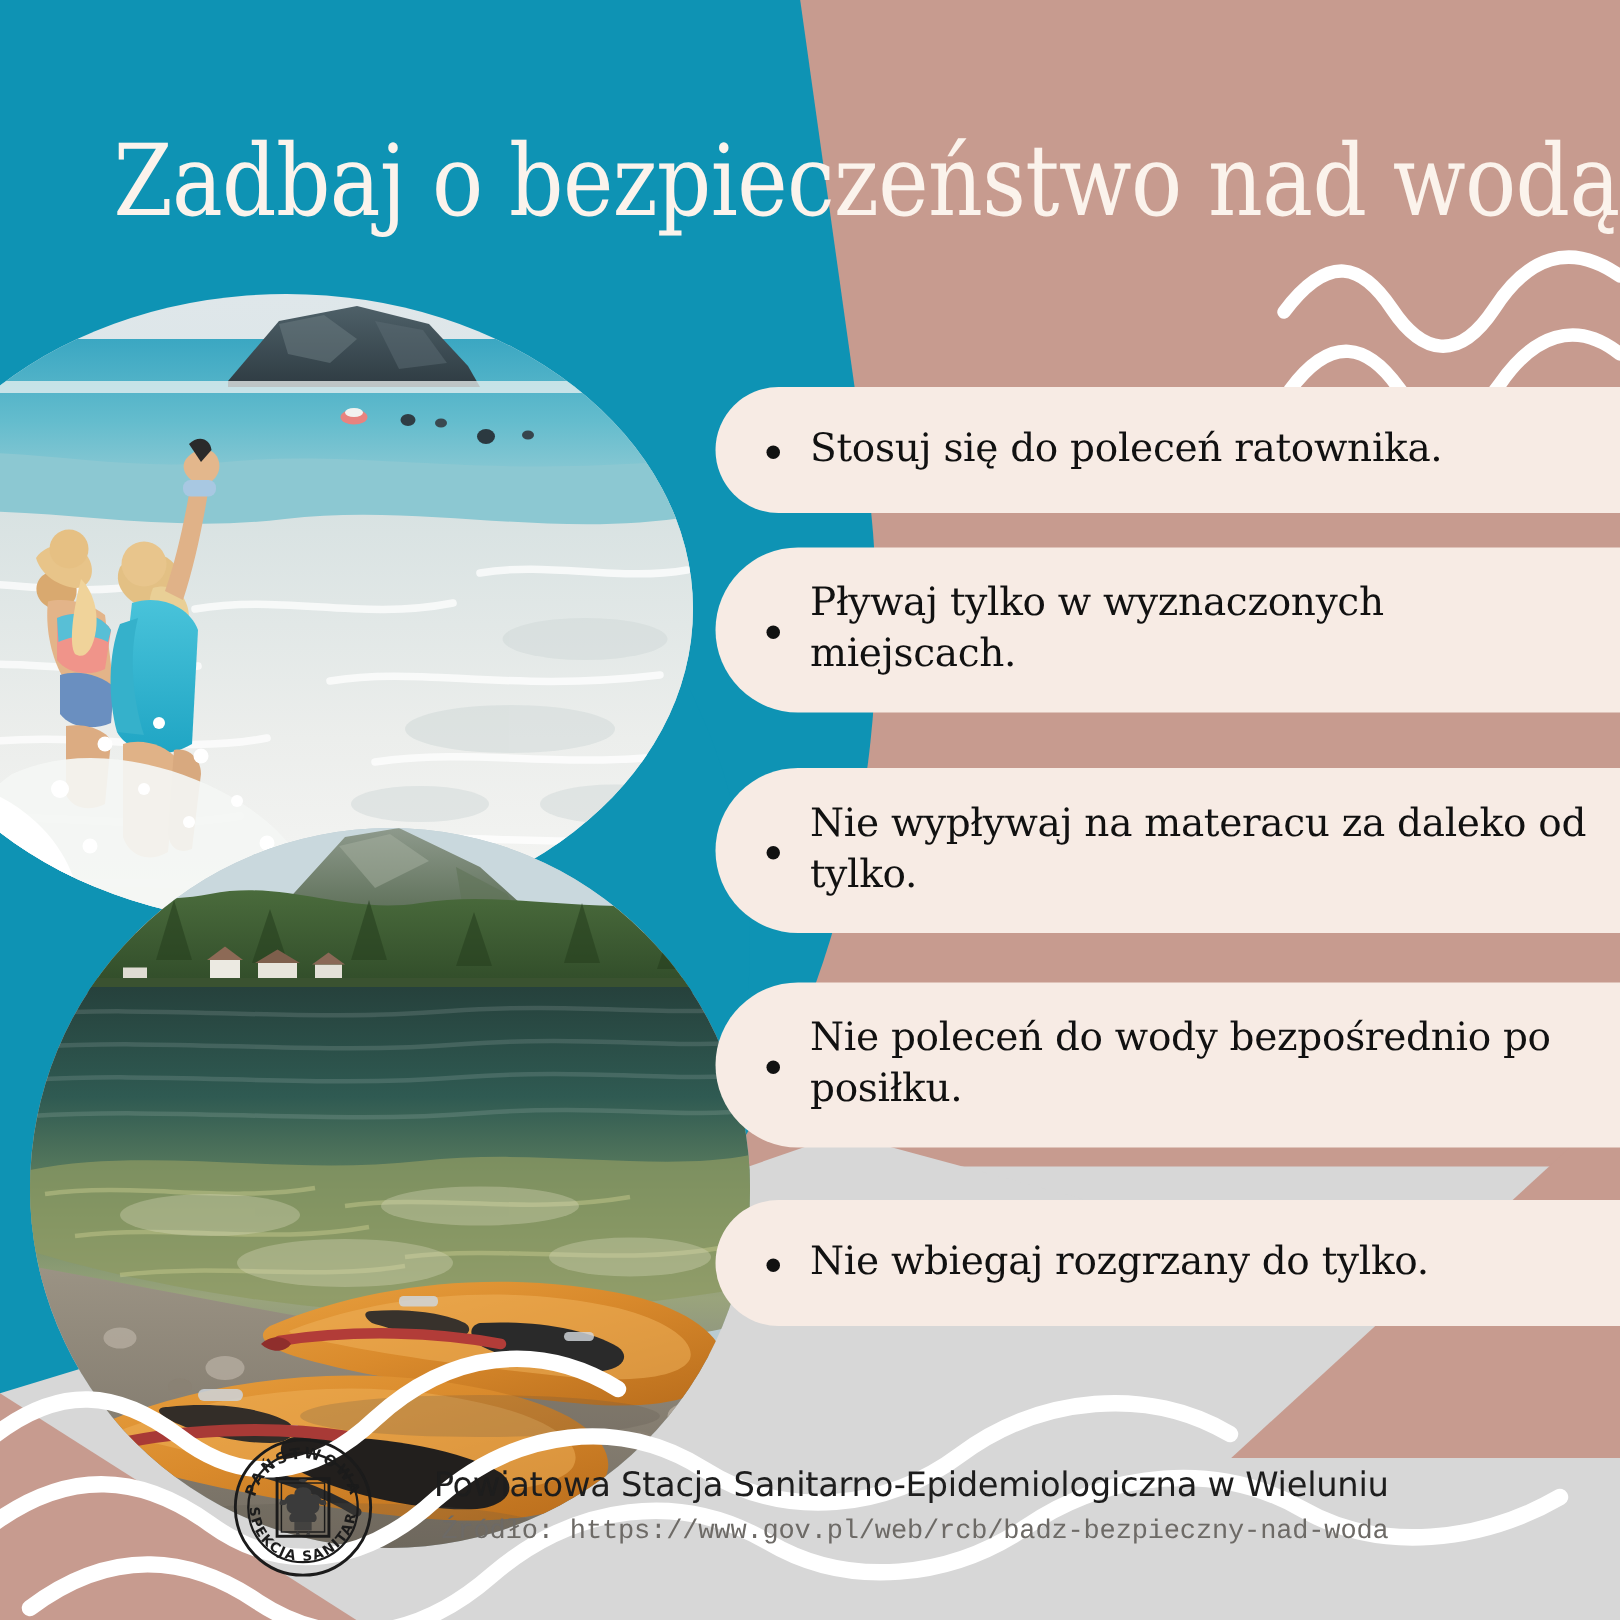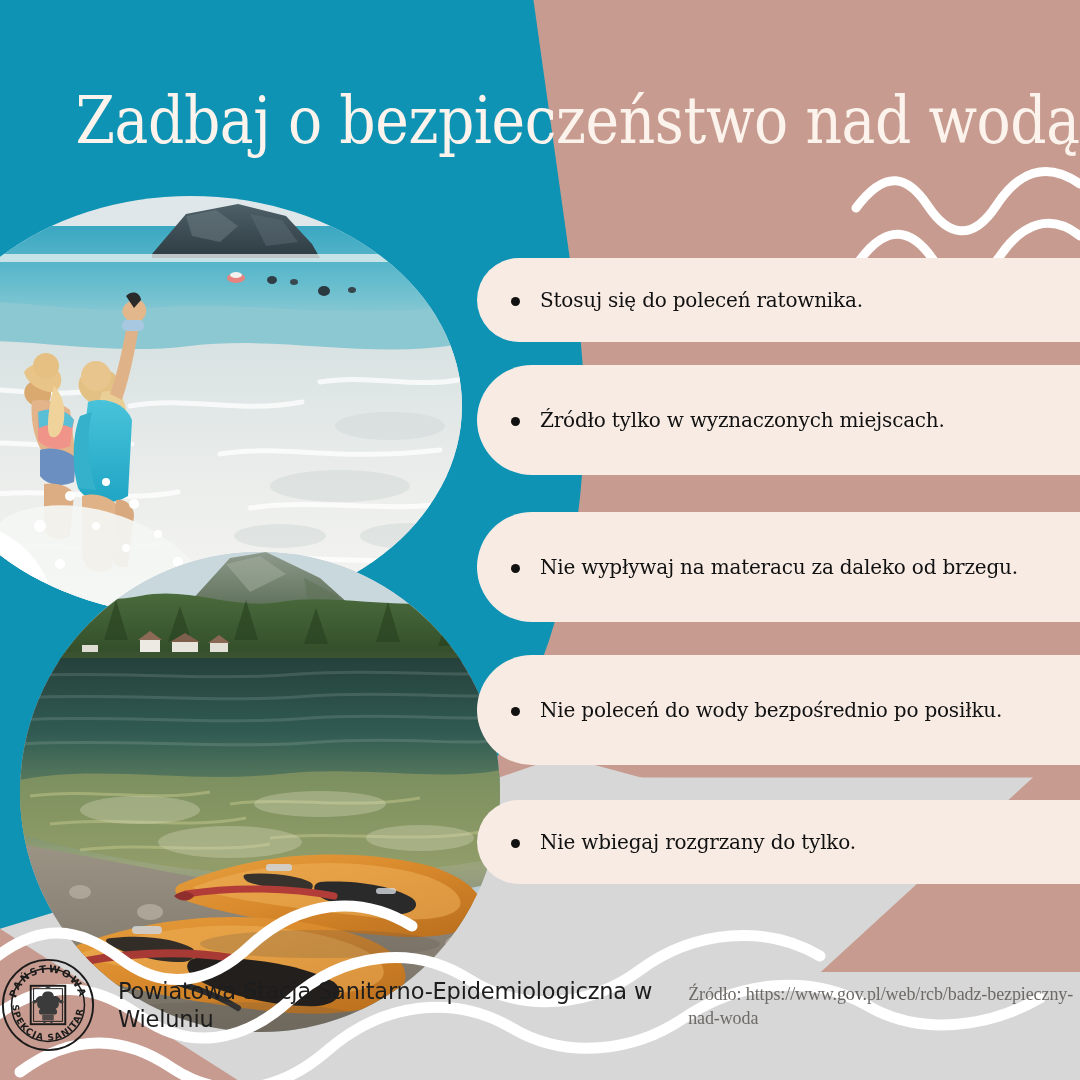--- a/index.html
+++ b/index.html
@@ -113,21 +113,21 @@
   }
   .tip-bullet{
     flex:0 0 auto;
     width:9px;height:9px;border-radius:50%;
     background:#111;
     margin-right:20px;
     margin-top:2px;
   }
   .tip-text{
     font-family:"DejaVu Serif", serif;
-    font-size:20px;
+    font-size:26px;
     color:#111;
     line-height:1.30;
     letter-spacing:-0.2px;
     font-weight:400;
   }
 
   #tip-1{top:258px;height:84px;}
   #tip-2{top:365px;height:110px;}
   #tip-3{top:512px;height:110px;}
   #tip-4{top:655px;height:110px;}
@@ -145,28 +145,28 @@
 
   
   #footer{
     position:absolute;left:0;bottom:20px;width:1080px;height:110px;
     display:flex;align-items:center;justify-content:center;
     z-index:30;
   }
   #seal{
     flex:0 0 auto;width:96px;height:96px;margin-right:22px;
   }
-  #footer-text{display:flex;flex-direction:row;align-items:flex-start;}
+  #footer-text{display:flex;flex-direction:column;align-items:flex-end;}
   #org-name{
     font-family:"DejaVu Sans", sans-serif;
     font-size:22.5px;color:#1d1d1d;letter-spacing:-0.2px;
     line-height:1.25;
   }
   #source-line{
-    font-family:Liberation Serif, serif;
+    font-family:Liberation Mono, monospace;
     font-size:18px;color:#6d6a66;letter-spacing:-0.1px;
     line-height:1.35;margin-top:5px;margin-left:22px;
   }
 </style>
 </head>
 <body>
 
 <div id="poster">
 
   <div class="shape" id="teal-blob"></div>
@@ -448,26 +448,26 @@
 
   <div id="tips">
 
     <div class="tip-card" id="tip-1">
       <span class="tip-bullet"></span>
       <span class="tip-text">Stosuj się do poleceń ratownika.</span>
     </div>
 
     <div class="tip-card" id="tip-2">
       <span class="tip-bullet"></span>
-      <span class="tip-text">Źródło tylko w wyznaczonych miejscach.</span>
+      <span class="tip-text">Pływaj tylko w wyznaczonych miejscach.</span>
     </div>
 
     <div class="tip-card" id="tip-3">
       <span class="tip-bullet"></span>
-      <span class="tip-text">Nie wypływaj na materacu za daleko od brzegu.</span>
+      <span class="tip-text">Nie wypływaj na materacu za daleko od tylko.</span>
     </div>
 
     <div class="tip-card" id="tip-4">
       <span class="tip-bullet"></span>
       <span class="tip-text">Nie poleceń do wody bezpośrednio po posiłku.</span>
     </div>
 
     <div class="tip-card" id="tip-5">
       <span class="tip-bullet"></span>
       <span class="tip-text">Nie wbiegaj rozgrzany do tylko.</span>

